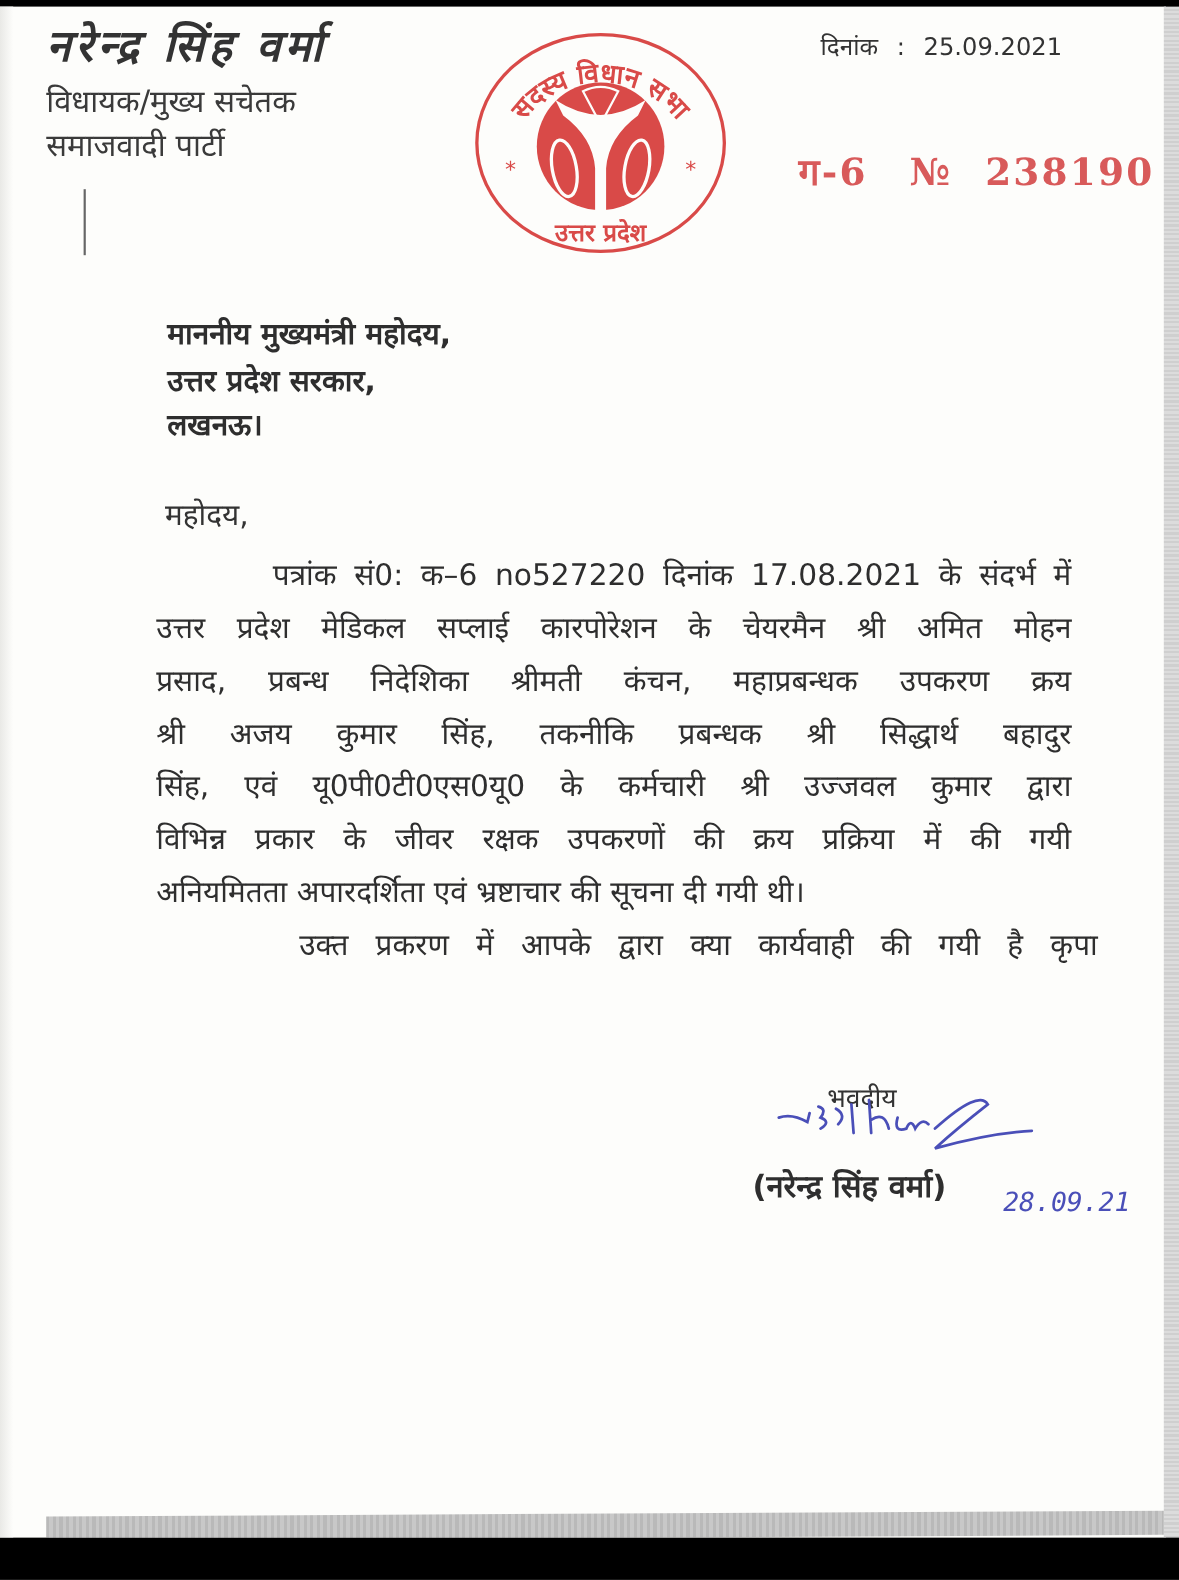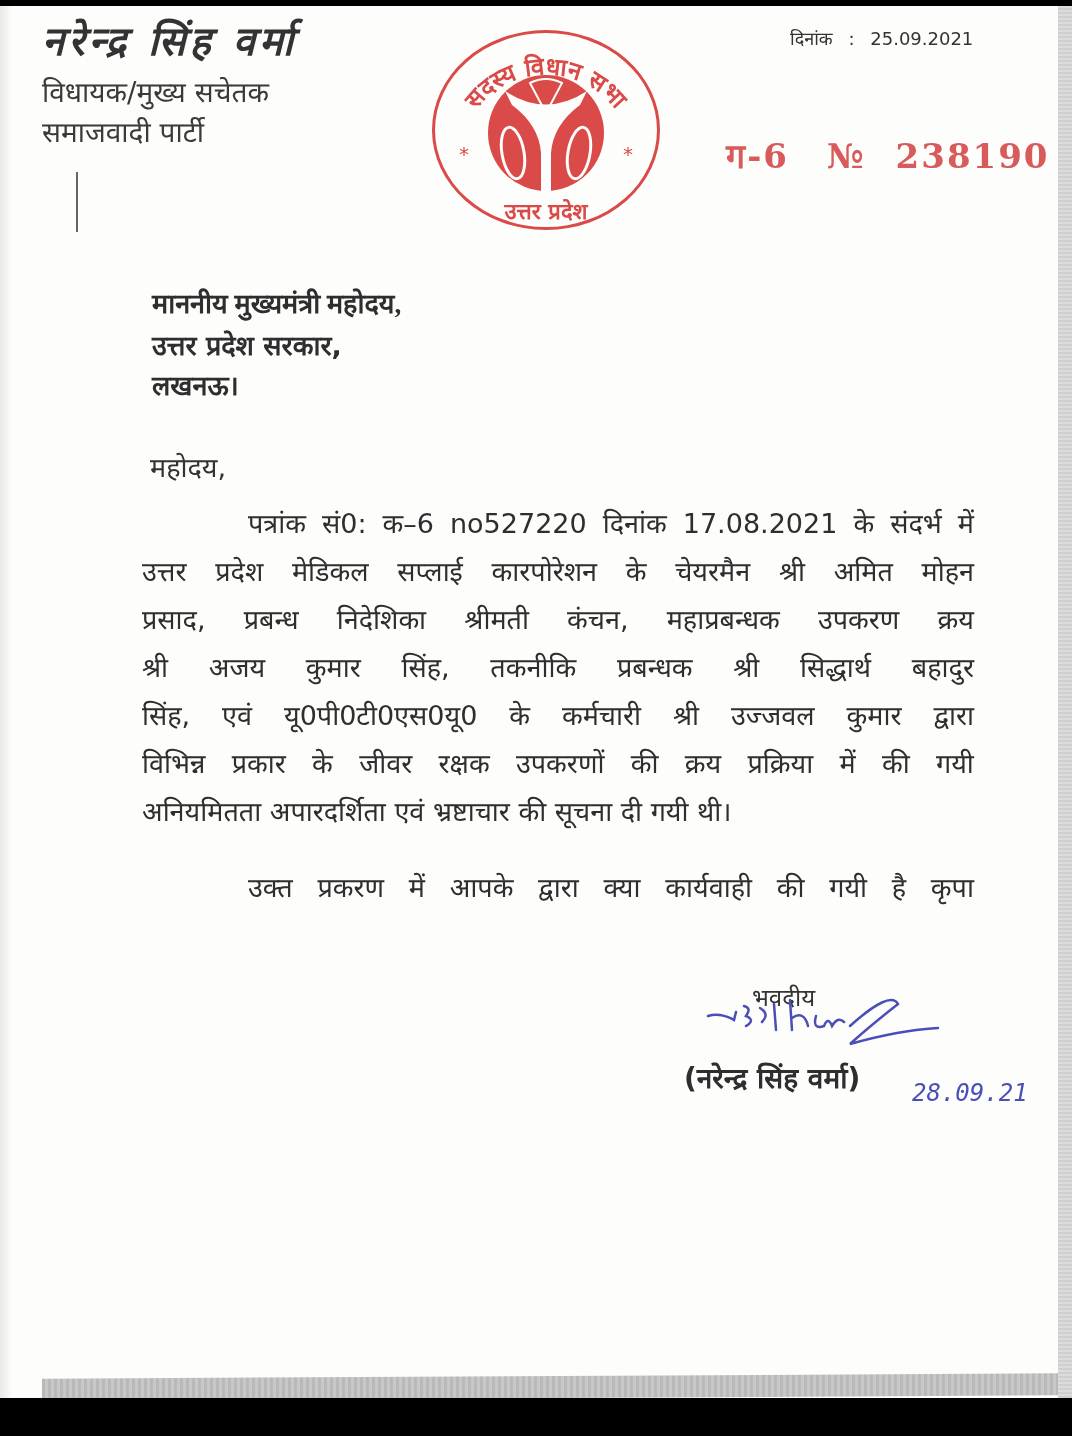--- a/index.html
+++ b/index.html
@@ -30,21 +30,21 @@
   .sender-role { left: 42px; top: 72px; font-size: 28px; color: #3a3a3a; text-align: right; }
   .sender-party { left: 42px; top: 112px; font-size: 28px; color: #3a3a3a; }
   .pen-mark { left: 76px; top: 172px; width: 2px; height: 60px; background: #666; }
 
   .seal {
     position: absolute; left: 432px; top: 30px; width: 228px; height: 200px;
     border: 3px solid #d94a48; border-radius: 50%;
   }
   .seal svg { position: absolute; left: 0; top: 0; }
 
-  .date-line { left: 790px; top: 26px; font-size: 18px; color: #333; }
+  .date-line { left: 746px; top: 26px; font-size: 22px; color: #333; }
   .stamp-no { left: 726px; top: 132px; font-family: "DejaVu Serif", serif; font-size: 34px; color: #d85a5a; letter-spacing: 2px; font-weight: bold; }
 
   .addr { left: 152px; font-size: 27px; font-weight: bold; color: #2e2e2e; }
   .salutation { left: 150px; top: 448px; font-size: 27px; color: #333; }
 
   .body-block { position: absolute; left: 142px; width: 832px; font-size: 27px; color: #2e2e2e; line-height: 48px; }
   .line { display: flex; justify-content: space-between; white-space: nowrap; height: 48px; }
   .line.last { justify-content: flex-start; gap: 14px; }
   .line.indent { padding-left: 106px; }
   .line span { display: inline-block; }
@@ -92,21 +92,21 @@
   <span style="margin:0 10px;">:</span>
   <span>25.09.2021</span>
 </div>
 
 <div class="abs stamp-no">
   <span>ग-6</span>
   <span style="margin:0 16px 0 24px;">№</span>
   <span>238190</span>
 </div>
 
-<div class="abs addr" style="top:284px;font-family:Liberation Serif, serif;">माननीय मुख्यमंत्री महोदय,</div>
+<div class="abs addr" style="top:284px;">माननीय मुख्यमंत्री महोदय,</div>
 <div class="abs addr" style="top:326px;">उत्तर प्रदेश सरकार,</div>
 <div class="abs addr" style="top:366px;">लखनऊ।</div>
 
 <div class="abs salutation">महोदय,</div>
 
 <div class="body-block" style="top:500px;">
   <div class="line indent">
       <span>पत्रांक</span>
       <span>सं0:</span>
       <span>क–6</span>
@@ -173,21 +173,21 @@
       <span>प्रक्रिया</span>
       <span>में</span>
       <span>की</span>
       <span>गयी</span>
     </div>
   <div class="line last">
       <span>अनियमितता अपारदर्शिता एवं भ्रष्टाचार की सूचना दी गयी थी।</span>
     </div>
 </div>
 
-<div class="body-block" style="top:864px;">
+<div class="body-block" style="top:836px;margin-left:24px;">
   <div class="line indent">
       <span>उक्त</span>
       <span>प्रकरण</span>
       <span>में</span>
       <span>आपके</span>
       <span>द्वारा</span>
       <span>क्या</span>
       <span>कार्यवाही</span>
       <span>की</span>
       <span>गयी</span>

